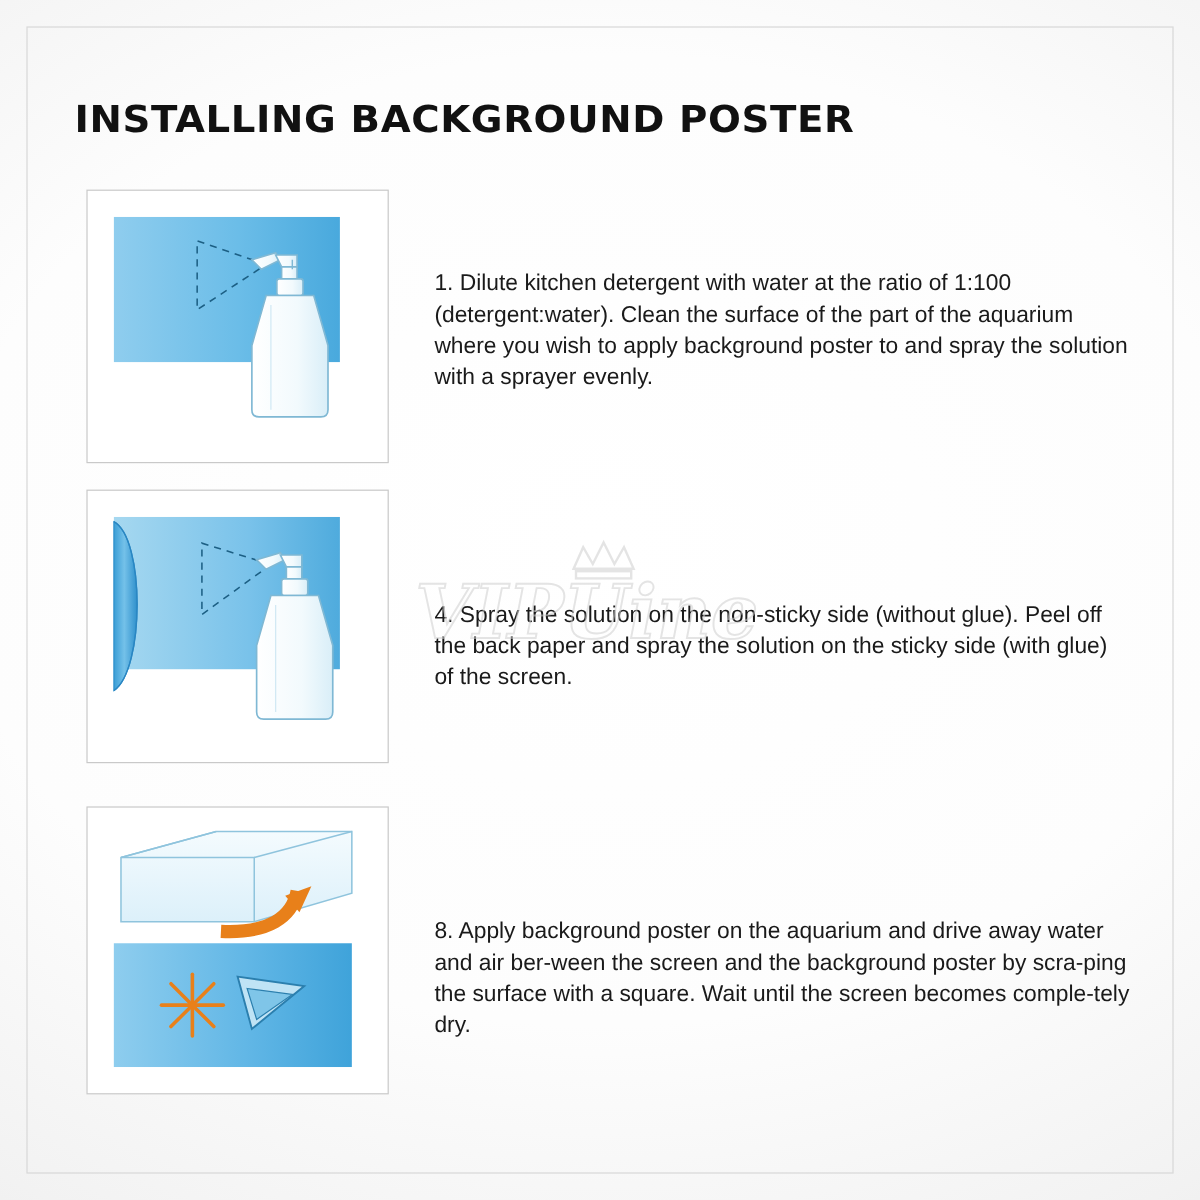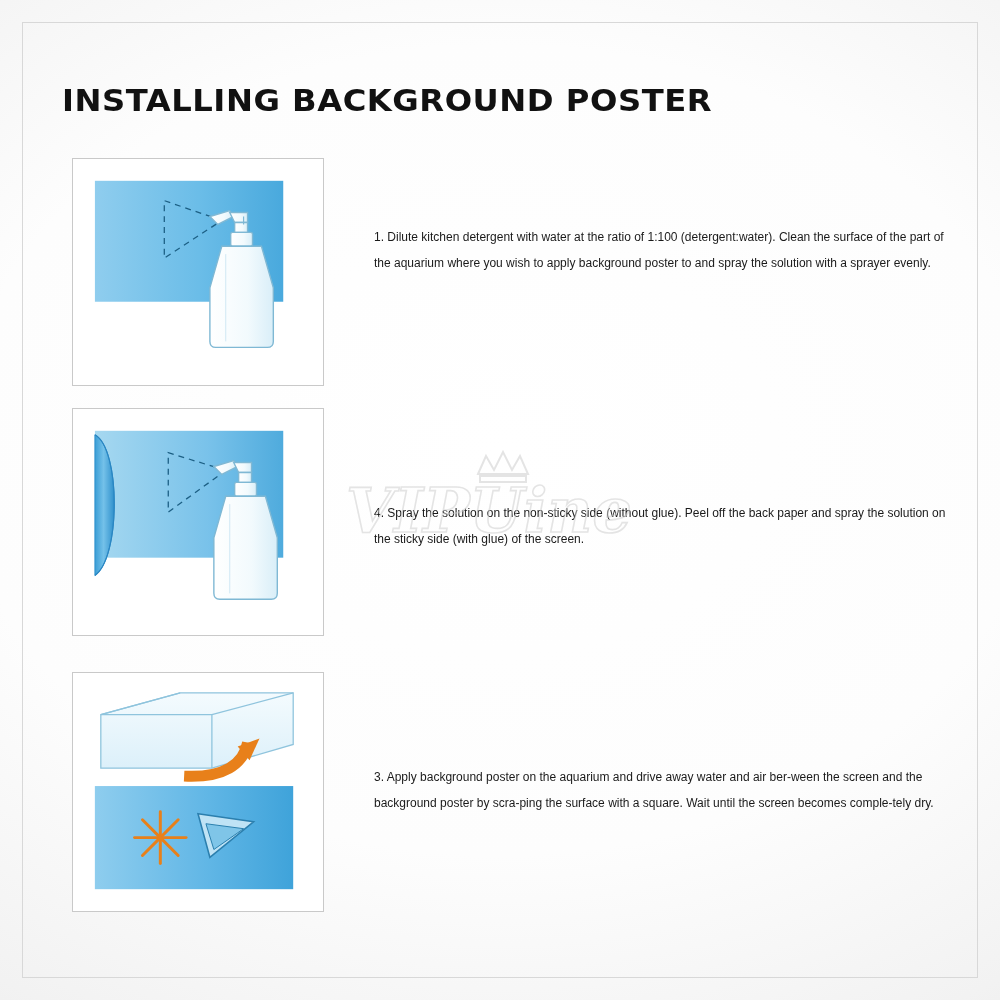--- a/index.html
+++ b/index.html
@@ -62,23 +62,23 @@
     width: 252px;
     height: 228px;
     border: 1px solid #c9c9c9;
     background: #ffffff;
     box-sizing: border-box;
   }
   #step-3 .figure { height: 240px; }
 
   .step-text {
     position: absolute;
-    left: 312px;
+    left: 300px;
     width: 580px;
-    font-size: 12px;
+    font-size: 19px;
     line-height: 26px;
     color: #1a1a1a;
   }
   #step-1 .step-text { top: 66px; }
   #step-2 .step-text { top: 92px; }
   #step-3 .step-text { top: 92px; }
 
   .fig-svg { display: block; width: 100%; height: 100%; }
 
   
@@ -228,21 +228,21 @@
           <line x1="88" y1="166" x2="106" y2="184"></line>
         </g>
 
         <g fill="#bfe3f5" stroke="#2b7fae" stroke-width="1.6">
           <path d="M126 142 L182 150 L138 186 Z"></path>
         </g>
         <path d="M134 152 L172 157 L142 178 Z" fill="#7fc5e8" stroke="#2b7fae" stroke-width="1"></path>
       </svg>
     </div>
 
-    <div class="step-text">3. Apply background poster on the aquarium and drive away water and air ber-ween the screen and the background poster by scra-ping the surface with a square. Wait until the screen becomes comple-tely dry.</div>
+    <div class="step-text">8. Apply background poster on the aquarium and drive away water and air ber-ween the screen and the background poster by scra-ping the surface with a square. Wait until the screen becomes comple-tely dry.</div>
   </div>
 
   <svg class="watermark" viewBox="0 0 330 110" xmlns="http://www.w3.org/2000/svg">
     <g>
       <path d="M138 34 L146 16 L154 30 L163 12 L172 30 L180 16 L188 34 Z" fill="none" stroke="#cfcfcf" stroke-width="2"></path>
       <rect x="140" y="36" width="46" height="6" fill="none" stroke="#cfcfcf" stroke-width="2"></rect>
     </g>
     <text class="wm-text" x="6" y="92">VIPUine</text>
   </svg>
 

